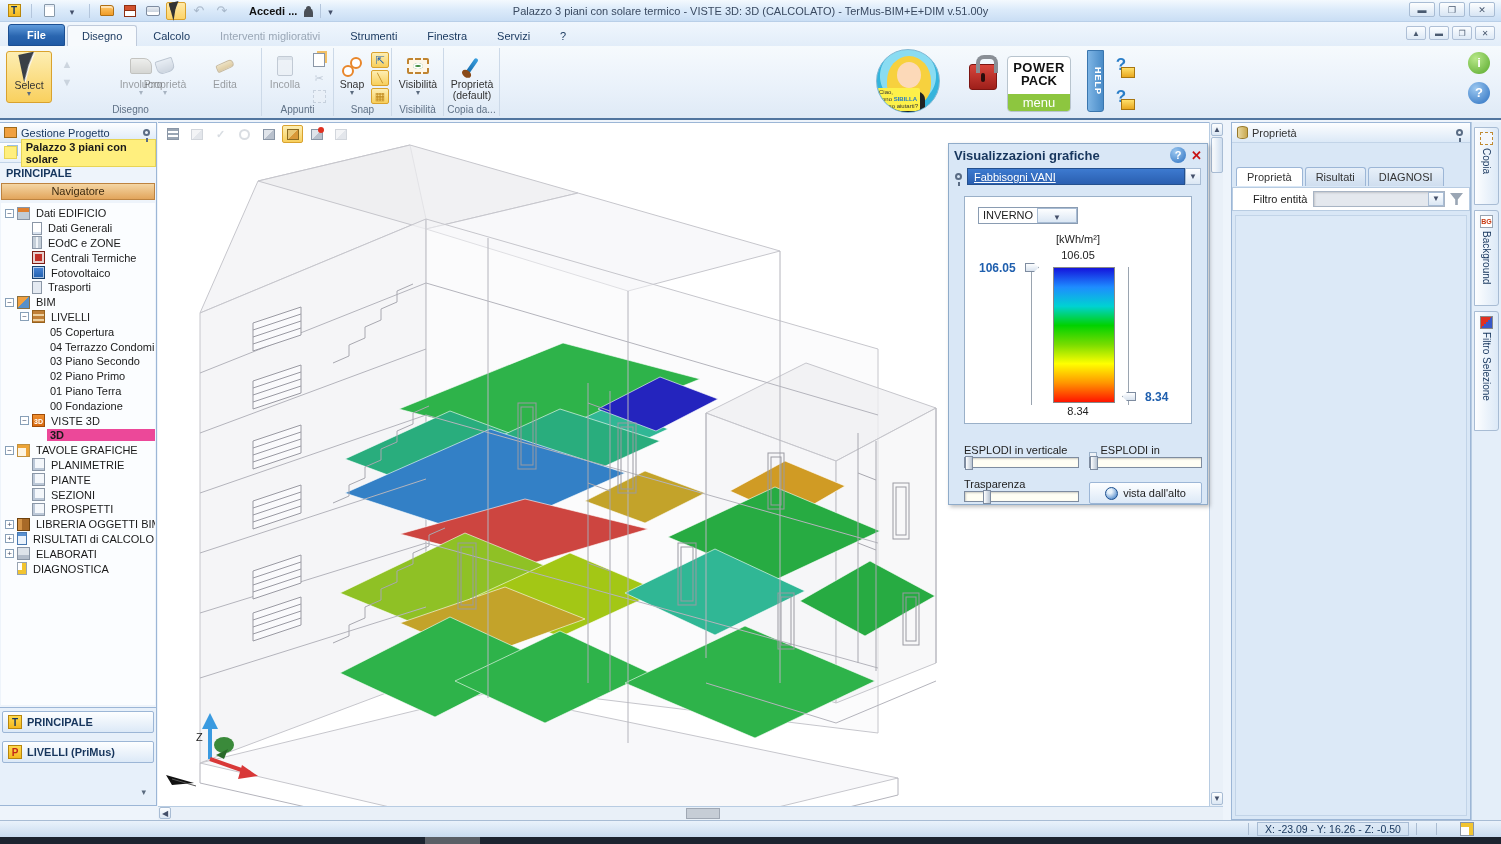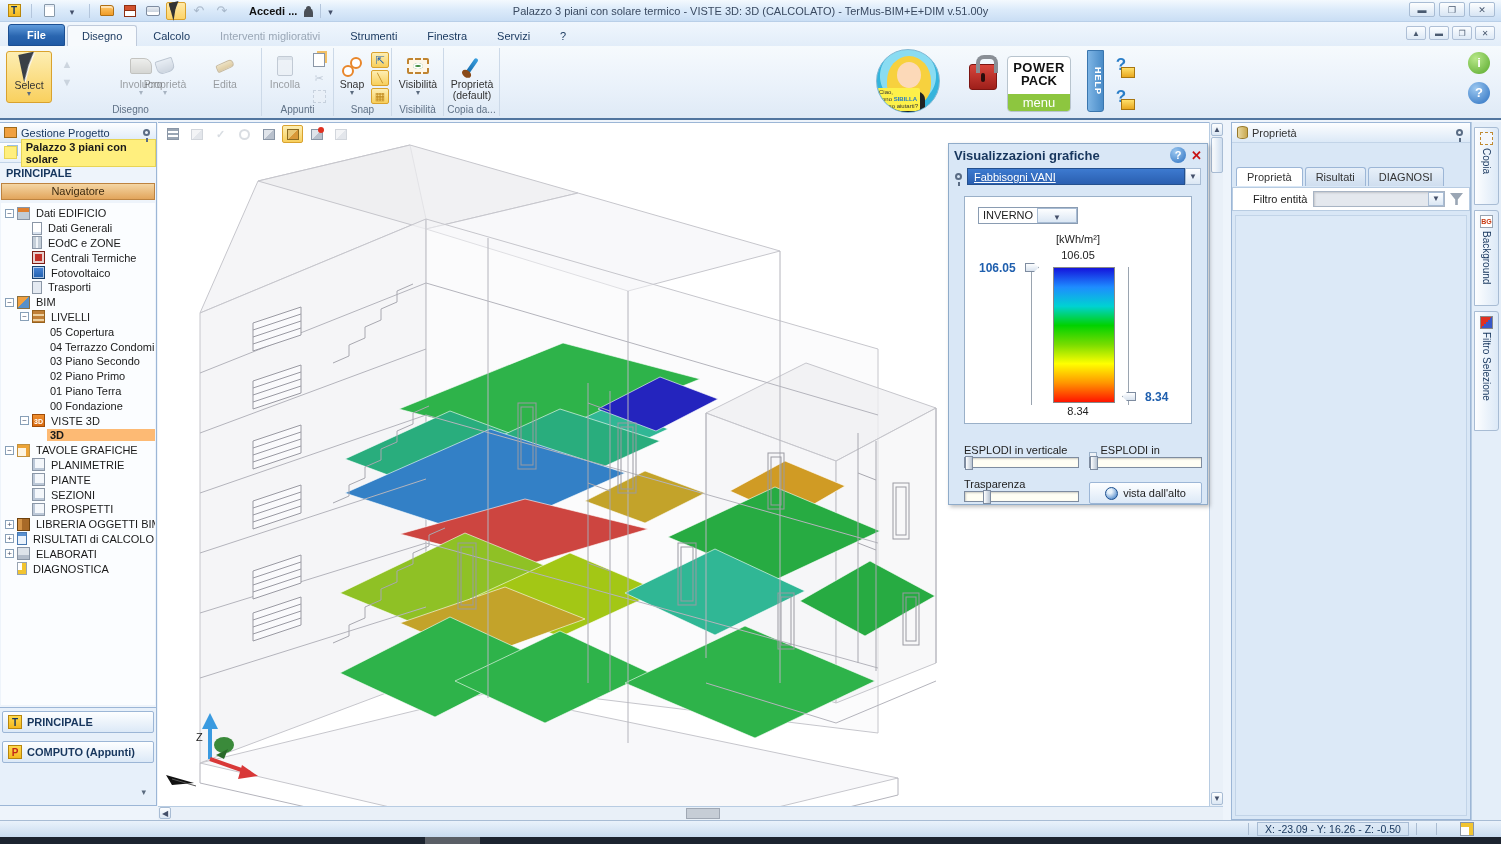--- a/index.html
+++ b/index.html
@@ -109,21 +109,21 @@
   .pin-icon{width:7px;height:7px;border:2px solid #5a6c84;border-radius:50%;position:relative;margin-right:2px;}
   .pin-icon::after{content:"";position:absolute;left:1px;top:7px;width:2px;height:4px;background:#5a6c84;}
   .proj-icon{width:13px;height:13px;background:#fff;border:1px solid #6a8cb4;box-shadow:2px -2px 0 -1px #9cc0e4;margin:0 4px;}
   #sb-proj{height:20px;display:flex;align-items:center;background:linear-gradient(#fdfeff,#e7f0fa);border-bottom:1px solid #c2d4e8;}
   #sb-proj span{background:#ffef7e;font-weight:bold;padding:1px 4px;border:1px solid #e8d455;}
   #sb-sec{height:20px;line-height:20px;font-weight:bold;color:#17365d;padding-left:6px;}
   #sb-nav{height:17px;margin:0 1px;background:linear-gradient(#f4d6a4,#e2a55c);border:1px solid #bd8340;text-align:center;line-height:15px;color:#3c2a10;}
   #tree{position:absolute;top:80px;bottom:100px;left:1px;right:1px;background:#fbfdff;overflow:hidden;padding-top:3px;}
   .trow{display:flex;align-items:center;height:14.8px;white-space:nowrap;}
   .trow .lbl{padding:0 3px;}
-  .trow.sel .lbl{background:#fdba74;font-weight:bold;flex:1;}
+  .trow.sel .lbl{background:#ec4899;font-weight:bold;flex:1;}
   .exp{width:9px;height:9px;border:1px solid #88a0b8;background:#fff;font-size:8px;line-height:7px;text-align:center;color:#44506a;margin-right:3px;flex:none;}
   .noexp{width:12px;flex:none;}
   .ic{display:inline-block;width:13px;height:13px;margin-right:3px;flex:none;position:relative;}
   .ic-building-data-icon{background:linear-gradient(180deg,#e08030 32%,#c2ccd6 32%);border:1px solid #8a96a6;}
   .ic-document-icon{background:#fff;border:1px solid #8a96a6;box-shadow:inset 0 -2px 0 #d8e2ee;width:10px;}
   .ic-zones-icon{background:repeating-linear-gradient(90deg,#c4ced8 0 3px,#f0f4f8 3px 5px);border:1px solid #8a96a6;width:10px;}
   .ic-boiler-icon{background:#c23028;border:1px solid #7e1c14;box-shadow:inset 0 0 0 2px #e8d0ce;}
   .ic-pv-icon{background:linear-gradient(#4a86d8,#1f5fae);border:1px solid #17406e;box-shadow:inset 0 0 0 1px rgba(255,255,255,.6);}
   .ic-transport-icon{background:#e4eaf2;border:1px solid #8a96a6;width:10px;}
   .ic-bim-icon{background:linear-gradient(135deg,#f0a040 50%,#5890c8 50%);border:1px solid #8a7040;}
@@ -551,21 +551,21 @@
           <span class="lbl">DIAGNOSTICA</span>
         </div>
       </div>
     <div id="sb-bottom">
       <div class="sbb">
         <span class="sqT">T</span>
         <span>PRINCIPALE</span>
       </div>
       <div class="sbb">
         <span class="sqP">P</span>
-        <span>COMPUTO (Appunti)</span>
+        <span>LIVELLI (PriMus)</span>
       </div>
       <div id="sb-caret">▾</div>
     </div>
   </div>
 
   <div id="canvas">
     <div id="ctoolbar">
         <div class="cbtn ">
           <span class="lvl-icon"></span>
         </div>

